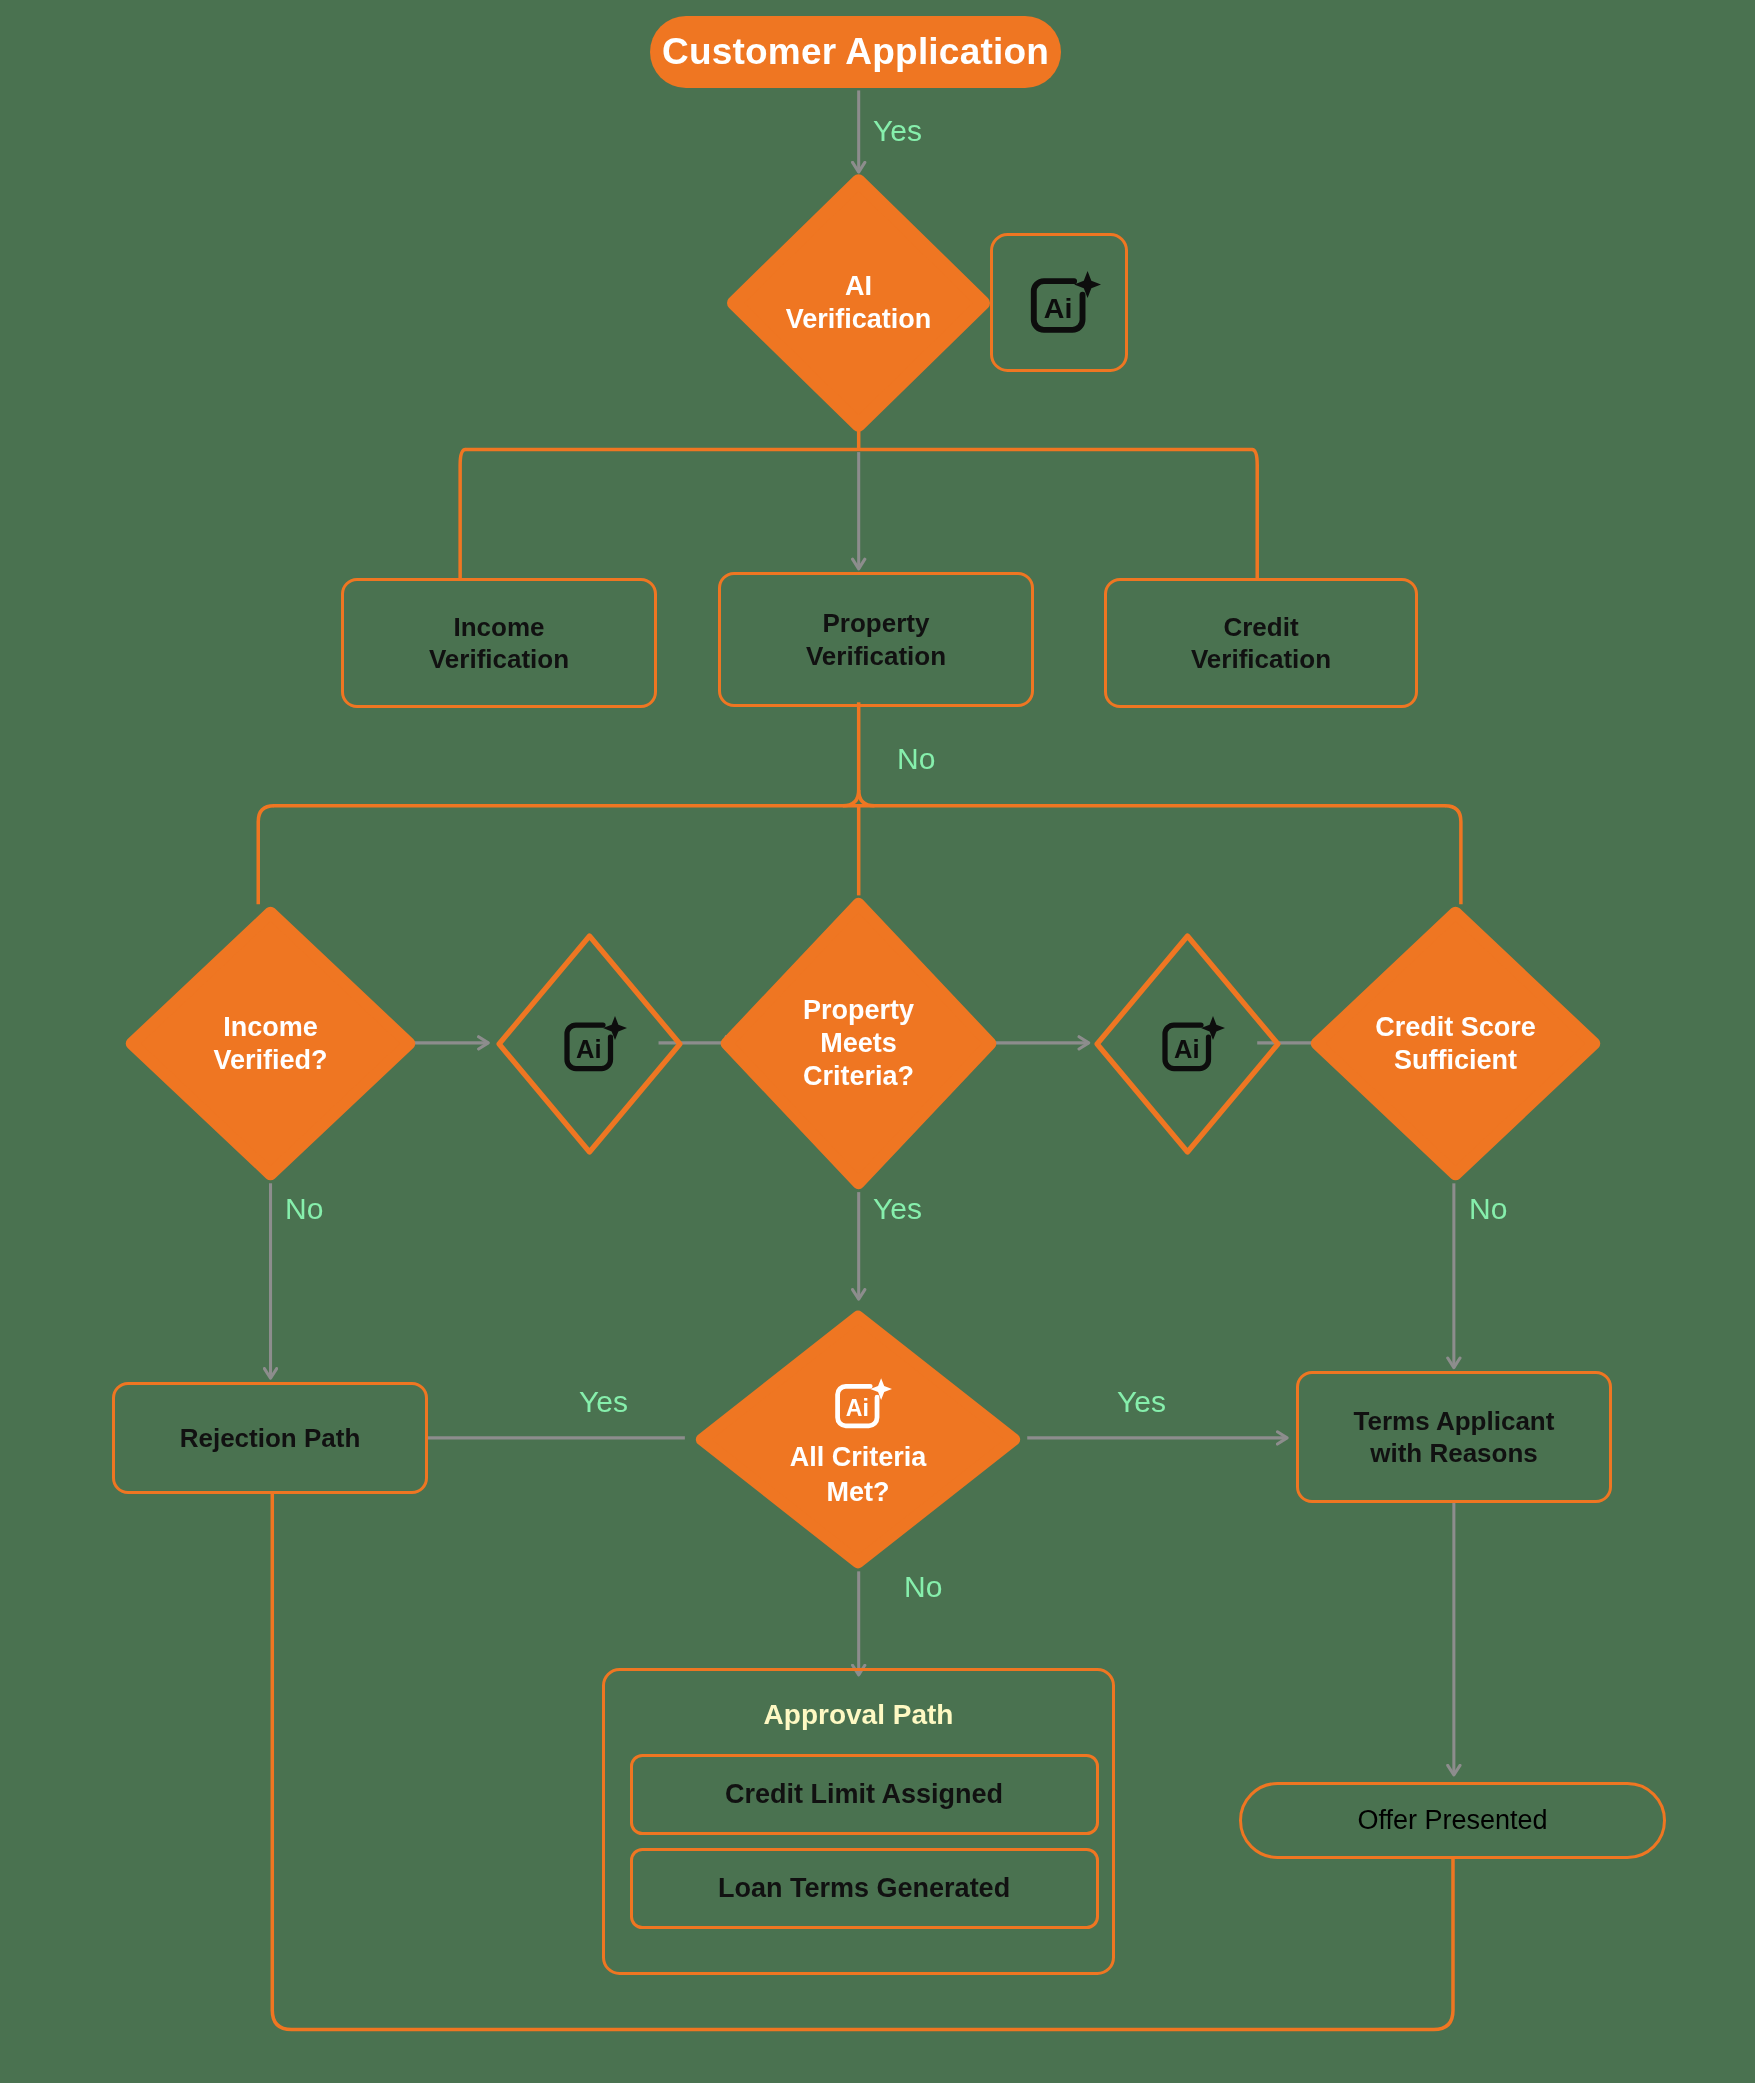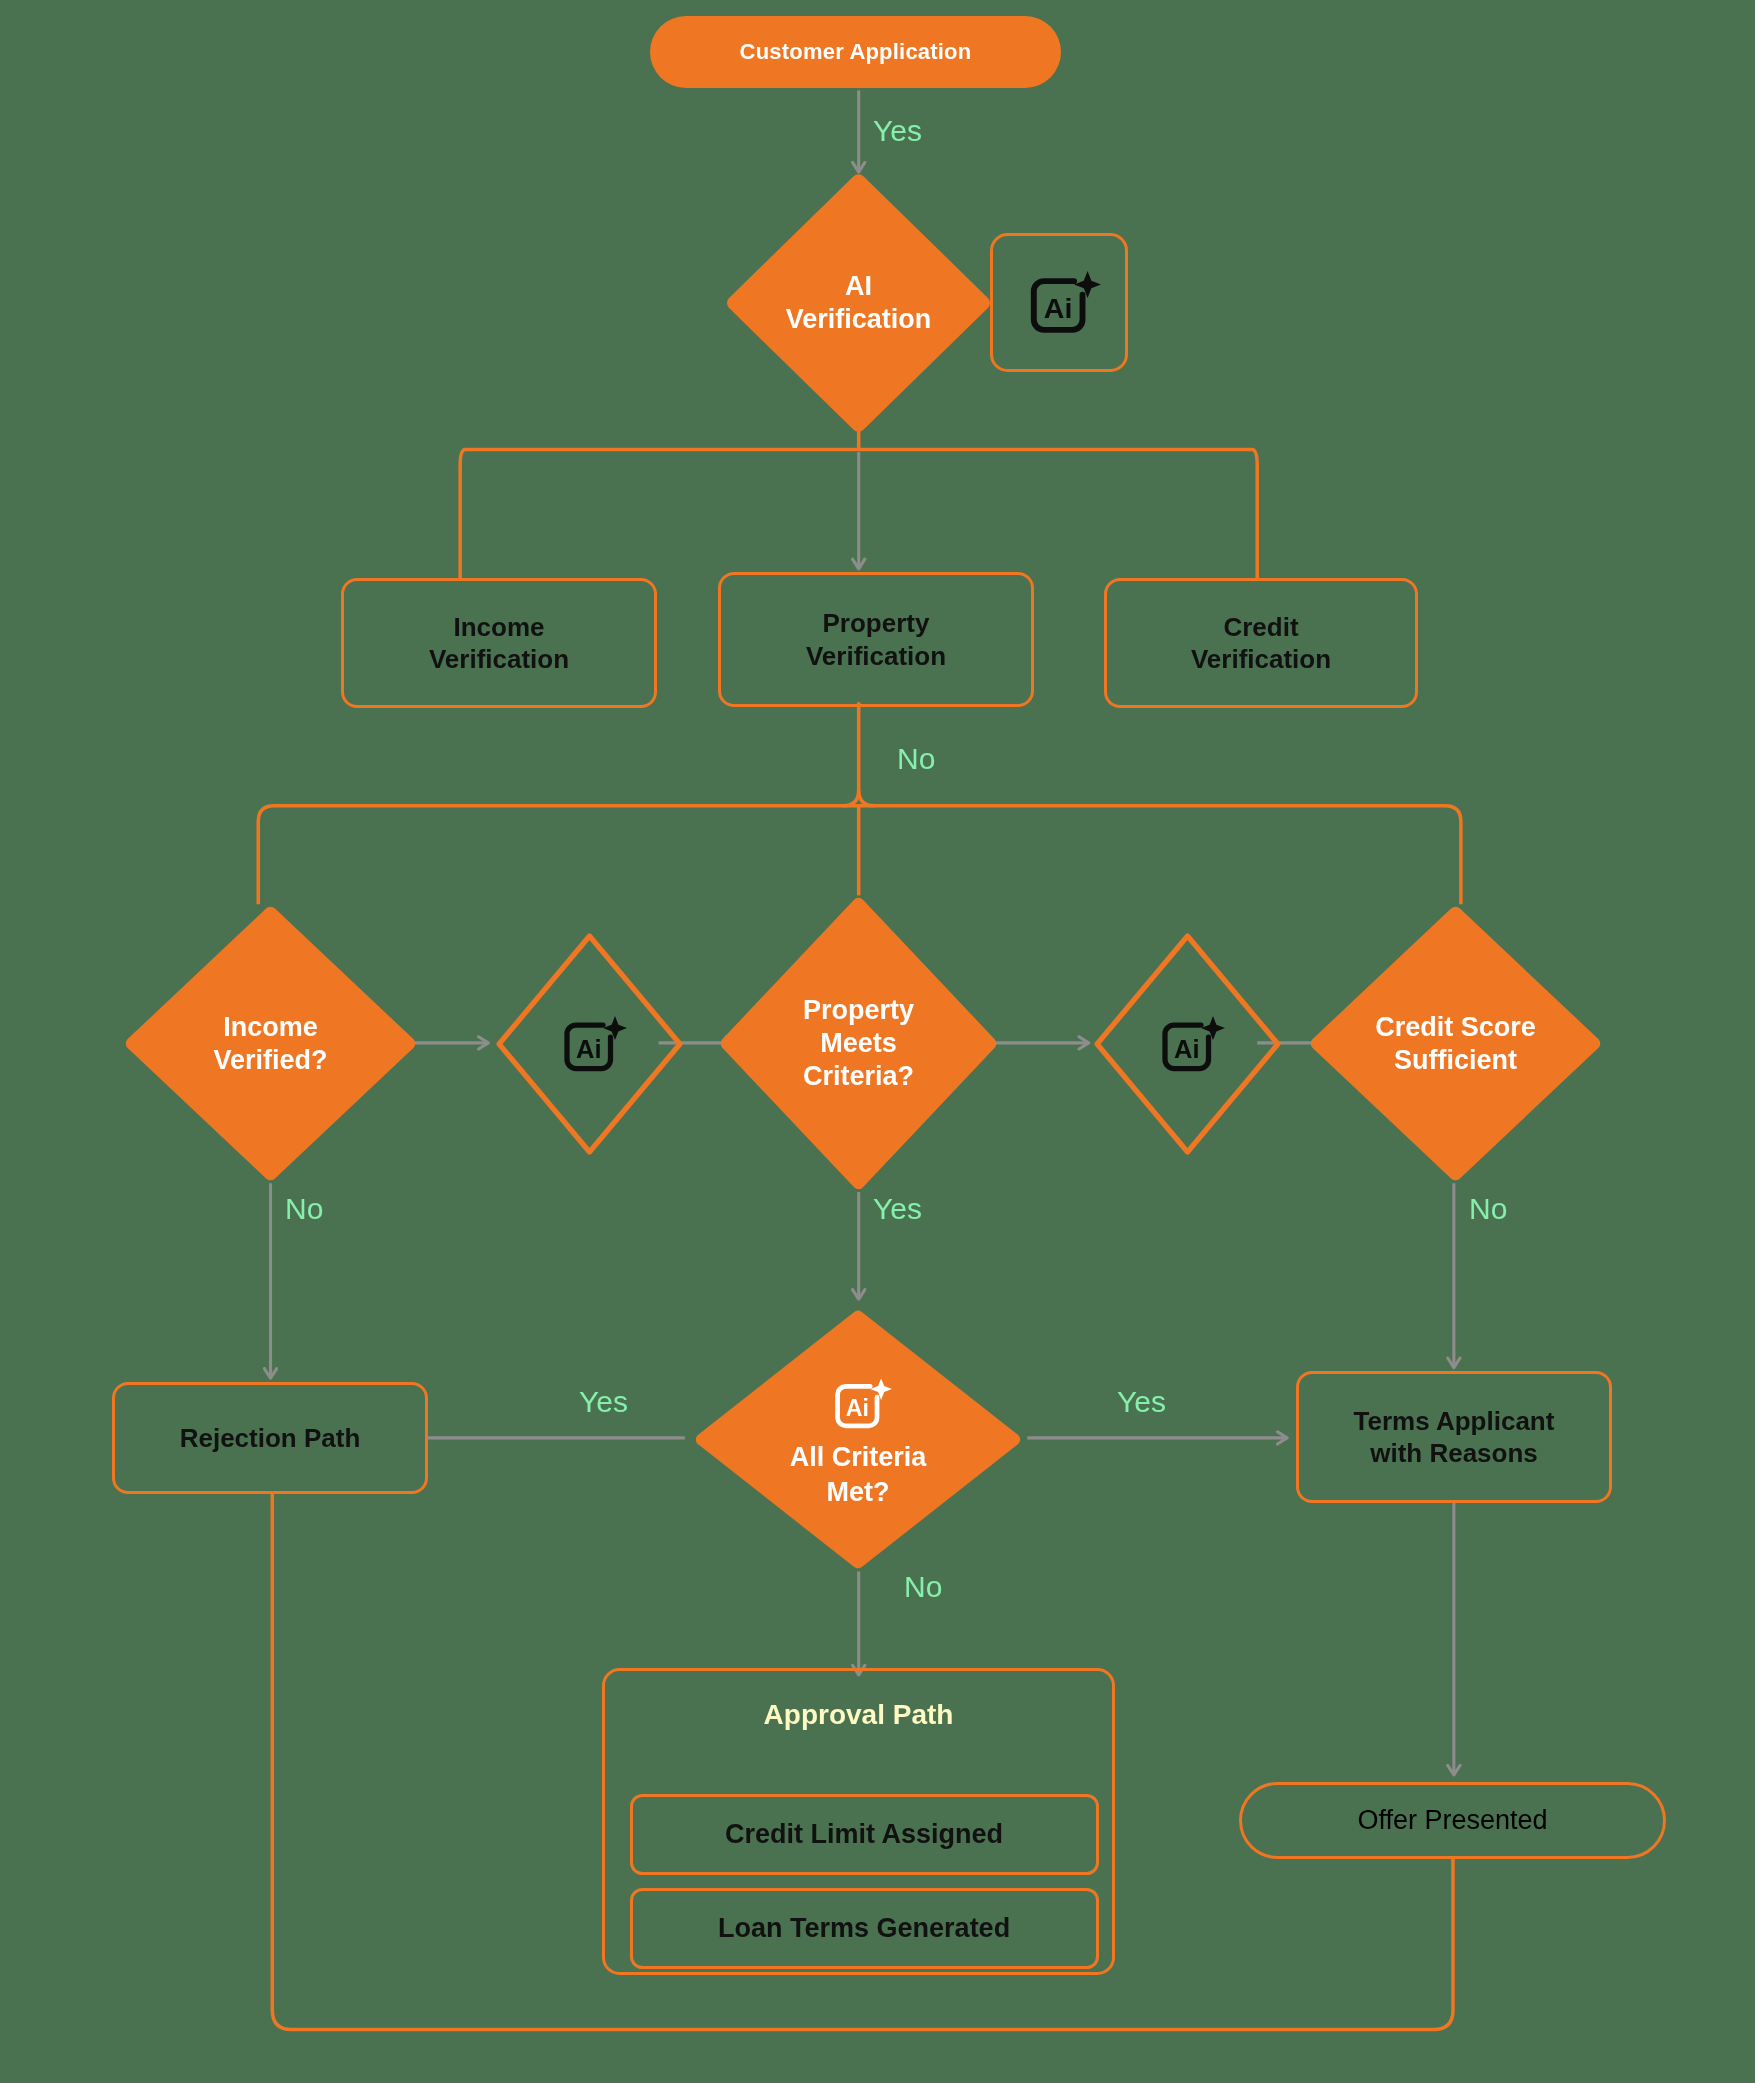--- a/index.html
+++ b/index.html
@@ -34,21 +34,21 @@
     justify-content:center;color:#fff;font-weight:700;text-align:center;line-height:1.22;
     pointer-events:none;
   }
   .aibadge{
     position:absolute;border:3.5px solid #ef7622;border-radius:17.6px;
     display:flex;align-items:center;justify-content:center;background:transparent;
   }
   .group-title{position:absolute;left:0;right:0;text-align:center;font-weight:700;color:#fef9c3;}
   .sub{
     position:absolute;border:3.5px solid #ef7622;border-radius:12.3px;
-    display:flex;align-items:center;justify-content:center;color:#111;font-weight:700;margin-top:40px;
+    display:flex;align-items:center;justify-content:center;color:#111;font-weight:700;
   }
 </style>
 </head>
 <body>
 
 <div id="stage">
 
   <svg id="wires" viewBox="0 0 2000 2374">
     <defs>
       <marker id="ghead" markerWidth="18" markerHeight="18" refX="13" refY="9" orient="auto" markerUnits="userSpaceOnUse">
@@ -88,21 +88,21 @@
 
     <path d="M1170,1638 L1466,1638" fill="none" stroke="#8d8d8d" stroke-width="3.5" marker-end="url(#ghead)"></path>
 
     <path d="M978,1790 L978,1908" fill="none" stroke="#8d8d8d" stroke-width="3.5" marker-end="url(#ghead)"></path>
 
     <path d="M1656,1712 L1656,2022" fill="none" stroke="#8d8d8d" stroke-width="3.5" marker-end="url(#ghead)"></path>
 
     <path d="M1655,2117 L1655,2290 Q1655,2312 1633,2312 L332,2312 Q310,2312 310,2290 L310,1700" fill="none" stroke="#ef7622" stroke-width="4"></path>
   </svg>
 
-  <div class="node pill" style="left:650px;top:16px;width:411px;height:72px;font-size:22px;">
+  <div class="node pill" style="left:650px;top:16px;width:411px;height:72px;font-size:37px;">
     <span>Customer Application</span>
   </div>
   <div class="lbl" style="left:873px;top:114px;font-size:30px;">
     <span>Yes</span>
   </div>
 
   <div class="diamond-wrap" style="left:727px;top:174px;width:263px;height:258px;">
     <svg viewBox="0 0 300 294" style="width:263px;height:258px;display:block;">
       <path d="M150 8 L292 147 L150 286 L8 147 Z" fill="#ef7622" stroke="#ef7622" stroke-width="16" stroke-linejoin="round"></path>
     </svg>

